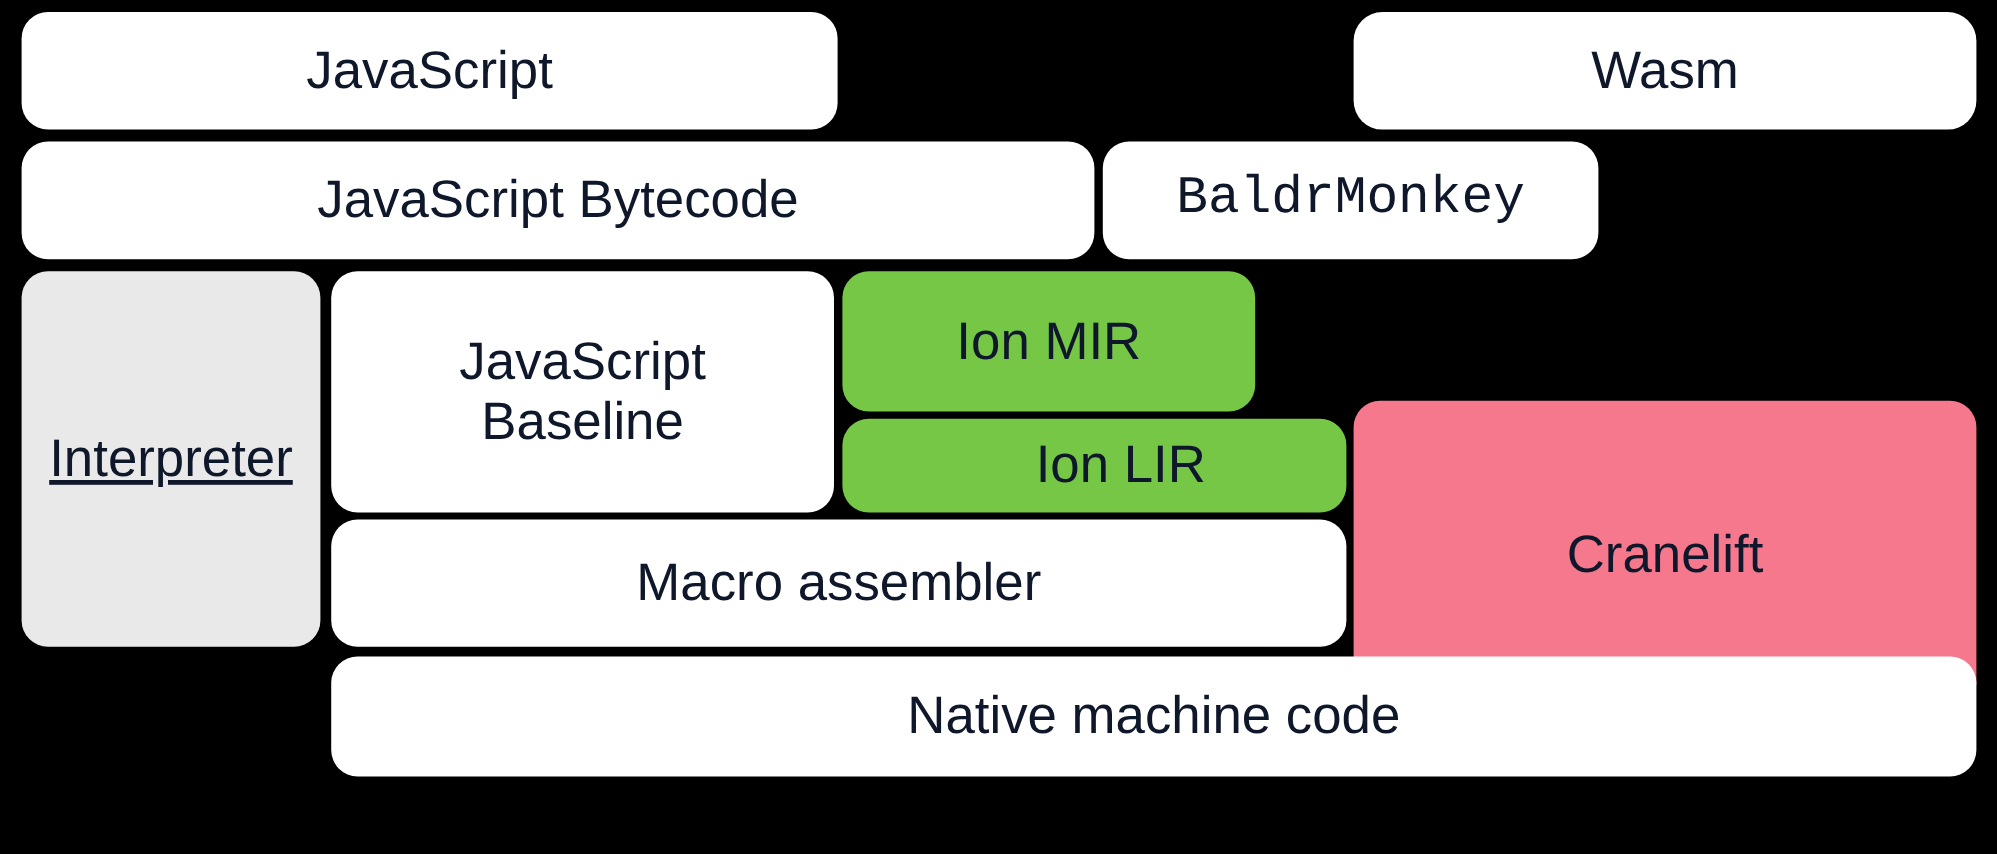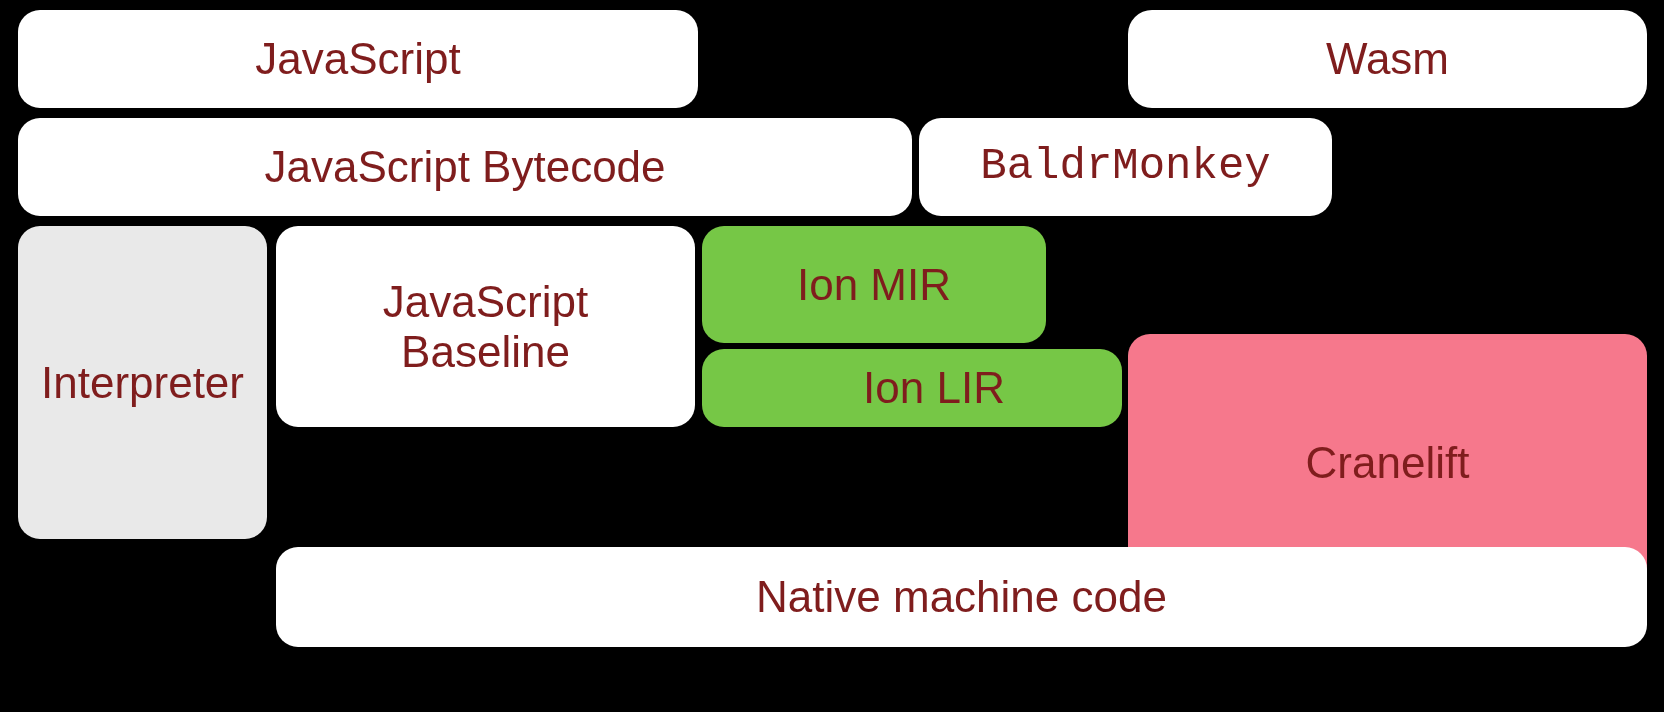--- a/index.html
+++ b/index.html
@@ -19,41 +19,42 @@
     height: 712px;
     background: #000000;
   }
   .box {
     position: absolute;
     box-sizing: border-box;
     display: flex;
     align-items: center;
     justify-content: center;
     text-align: center;
-    color: #7f1d1d;
+    color: #0f172a;
     background: #ffffff;
     border-radius: 22px;
     font-size: 44px;
     line-height: 1.12;
     letter-spacing: 0px;
     white-space: pre-line;
     user-select: none;
   }
-  .box.gray   { background: #e9e9e9; }
+  .box.gray   { background: #e9e9e9; text-decoration: underline; }
   .box.green  { background: #76c746; }
   .box.pink   { background: #f6788c; }
 </style>
 </head>
 <body>
 
 <div id="stack" style="background: rgb(0, 0, 0);">
     <div class="box " style="left: 18px; top: 10px; width: 680px; height: 98px;">JavaScript</div>
     <div class="box " style="left: 1128px; top: 10px; width: 519px; height: 98px; border-radius: 24px;">Wasm</div>
     <div class="box " style="left: 18px; top: 118px; width: 894px; height: 98px;">JavaScript Bytecode</div>
     <div class="box " style="left: 919px; top: 118px; width: 413px; height: 98px; font-family: Liberation Mono, monospace;">BaldrMonkey</div>
     <div class="box gray" style="left: 18px; top: 226px; width: 249px; height: 313px;">Interpreter</div>
     <div class="box " style="left: 276px; top: 226px; width: 419px; height: 201px;">JavaScript
 Baseline</div>
     <div class="box green" style="left: 702px; top: 226px; width: 344px; height: 117px;">Ion MIR</div>
     <div class="box green" style="left: 702px; top: 349px; width: 420px; height: 78px; padding-left: 44px;">Ion LIR</div>
     <div class="box pink" style="left: 1128px; top: 334px; width: 519px; height: 257px;">Cranelift</div>
+    <div class="box " style="left: 276px; top: 433px; width: 846px; height: 106px;">Macro assembler</div>
     <div class="box " style="left: 276px; top: 547px; width: 1371px; height: 100px;">Native machine code</div>
   </div>
 
 </body></html>

